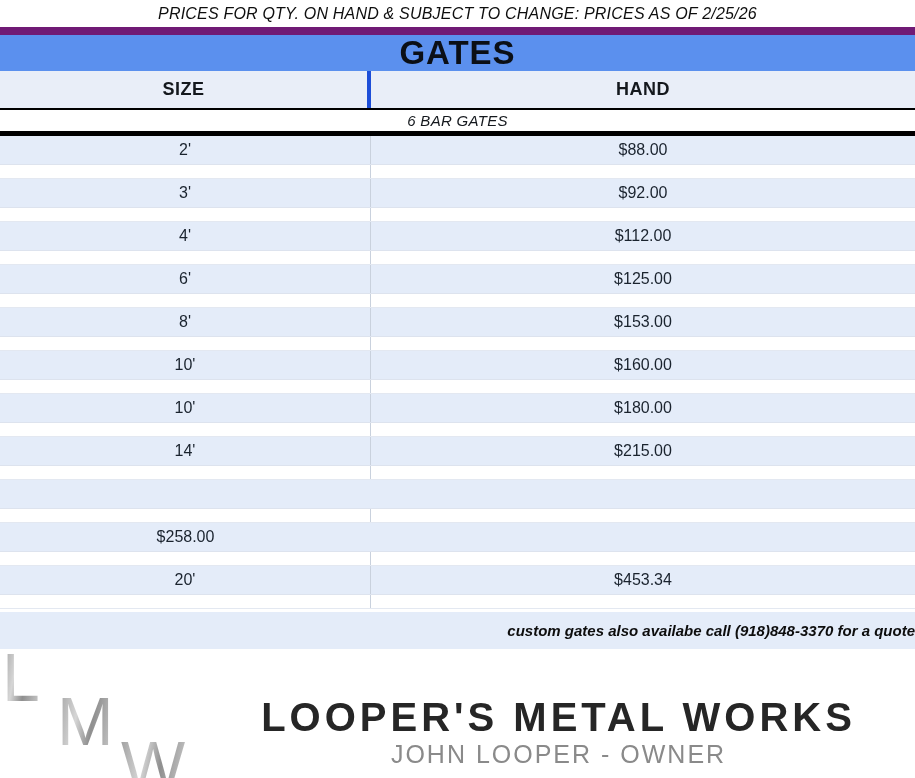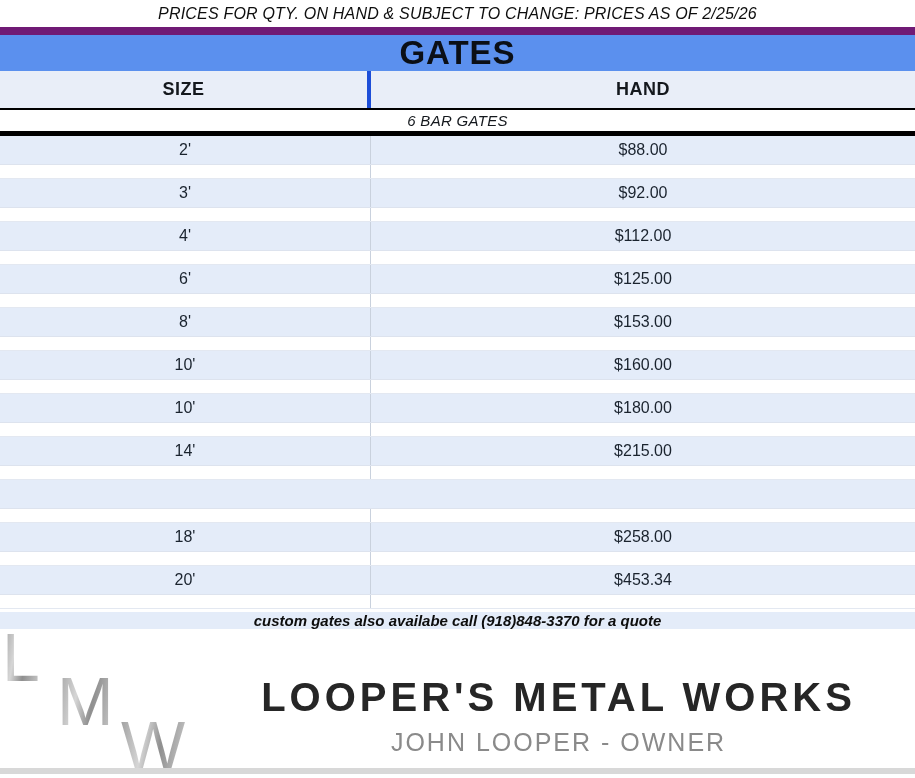--- a/index.html
+++ b/index.html
@@ -74,23 +74,23 @@
   .row-spacer {
     height: 14px; background: #ffffff;
     border-bottom: 1px solid #e3e8f1;
   }
   .row-spacer .spacer-cell.size { border-right: 1px solid #c9d1dd; height: 100%; }
 
   .pre-note-gap { height: 3px; background: #ffffff; }
 
   
   .note-band {
-    height: 17px;
+    height: 37px;
     background: var(--row-blue, #e4ecf9);
-    display: flex; align-items: center; justify-content: center;
+    display: flex; align-items: center; justify-content: flex-end;
   }
   .note-text {
     font-size: 15px; font-weight: 700; font-style: italic; color: #0d0d0d;
   }
 
   
   .footer {
     position: relative;
     height: 145px;
     background: #ffffff;
@@ -110,21 +110,20 @@
 
   .brand-block {
     position: absolute; left: 210px; right: 8px; top: 46px;
     text-align: center;
   }
   .company-name {
     font-size: 40px; font-weight: 700; color: #262626;
     letter-spacing: 4px; white-space: nowrap;
   }
   .owner-name {
-    margin-top: 8px;
     font-size: 25px; font-weight: 400; color: #8a8a8a;
     letter-spacing: 2px; white-space: nowrap;
   }
   .bottom-strip {
     position: absolute; left: 0; right: 0; bottom: 0; height: 6px;
     background: #d8d8d8;
   }
 </style>
 </head>
 <body>
@@ -224,21 +223,20 @@
   </div>
 
   <div class="data-row cols">
   </div>
   <div class="row-spacer cols">
     <div class="spacer-cell size"></div>
     <div class="spacer-cell price"></div>
   </div>
 
   <div class="data-row cols">
-    <div class="data-cell size">18'</div>
     <div class="data-cell price">$258.00</div>
   </div>
   <div class="row-spacer cols">
     <div class="spacer-cell size"></div>
     <div class="spacer-cell price"></div>
   </div>
 
   <div class="data-row cols">
     <div class="data-cell size">20'</div>
     <div class="data-cell price">$453.34</div>

